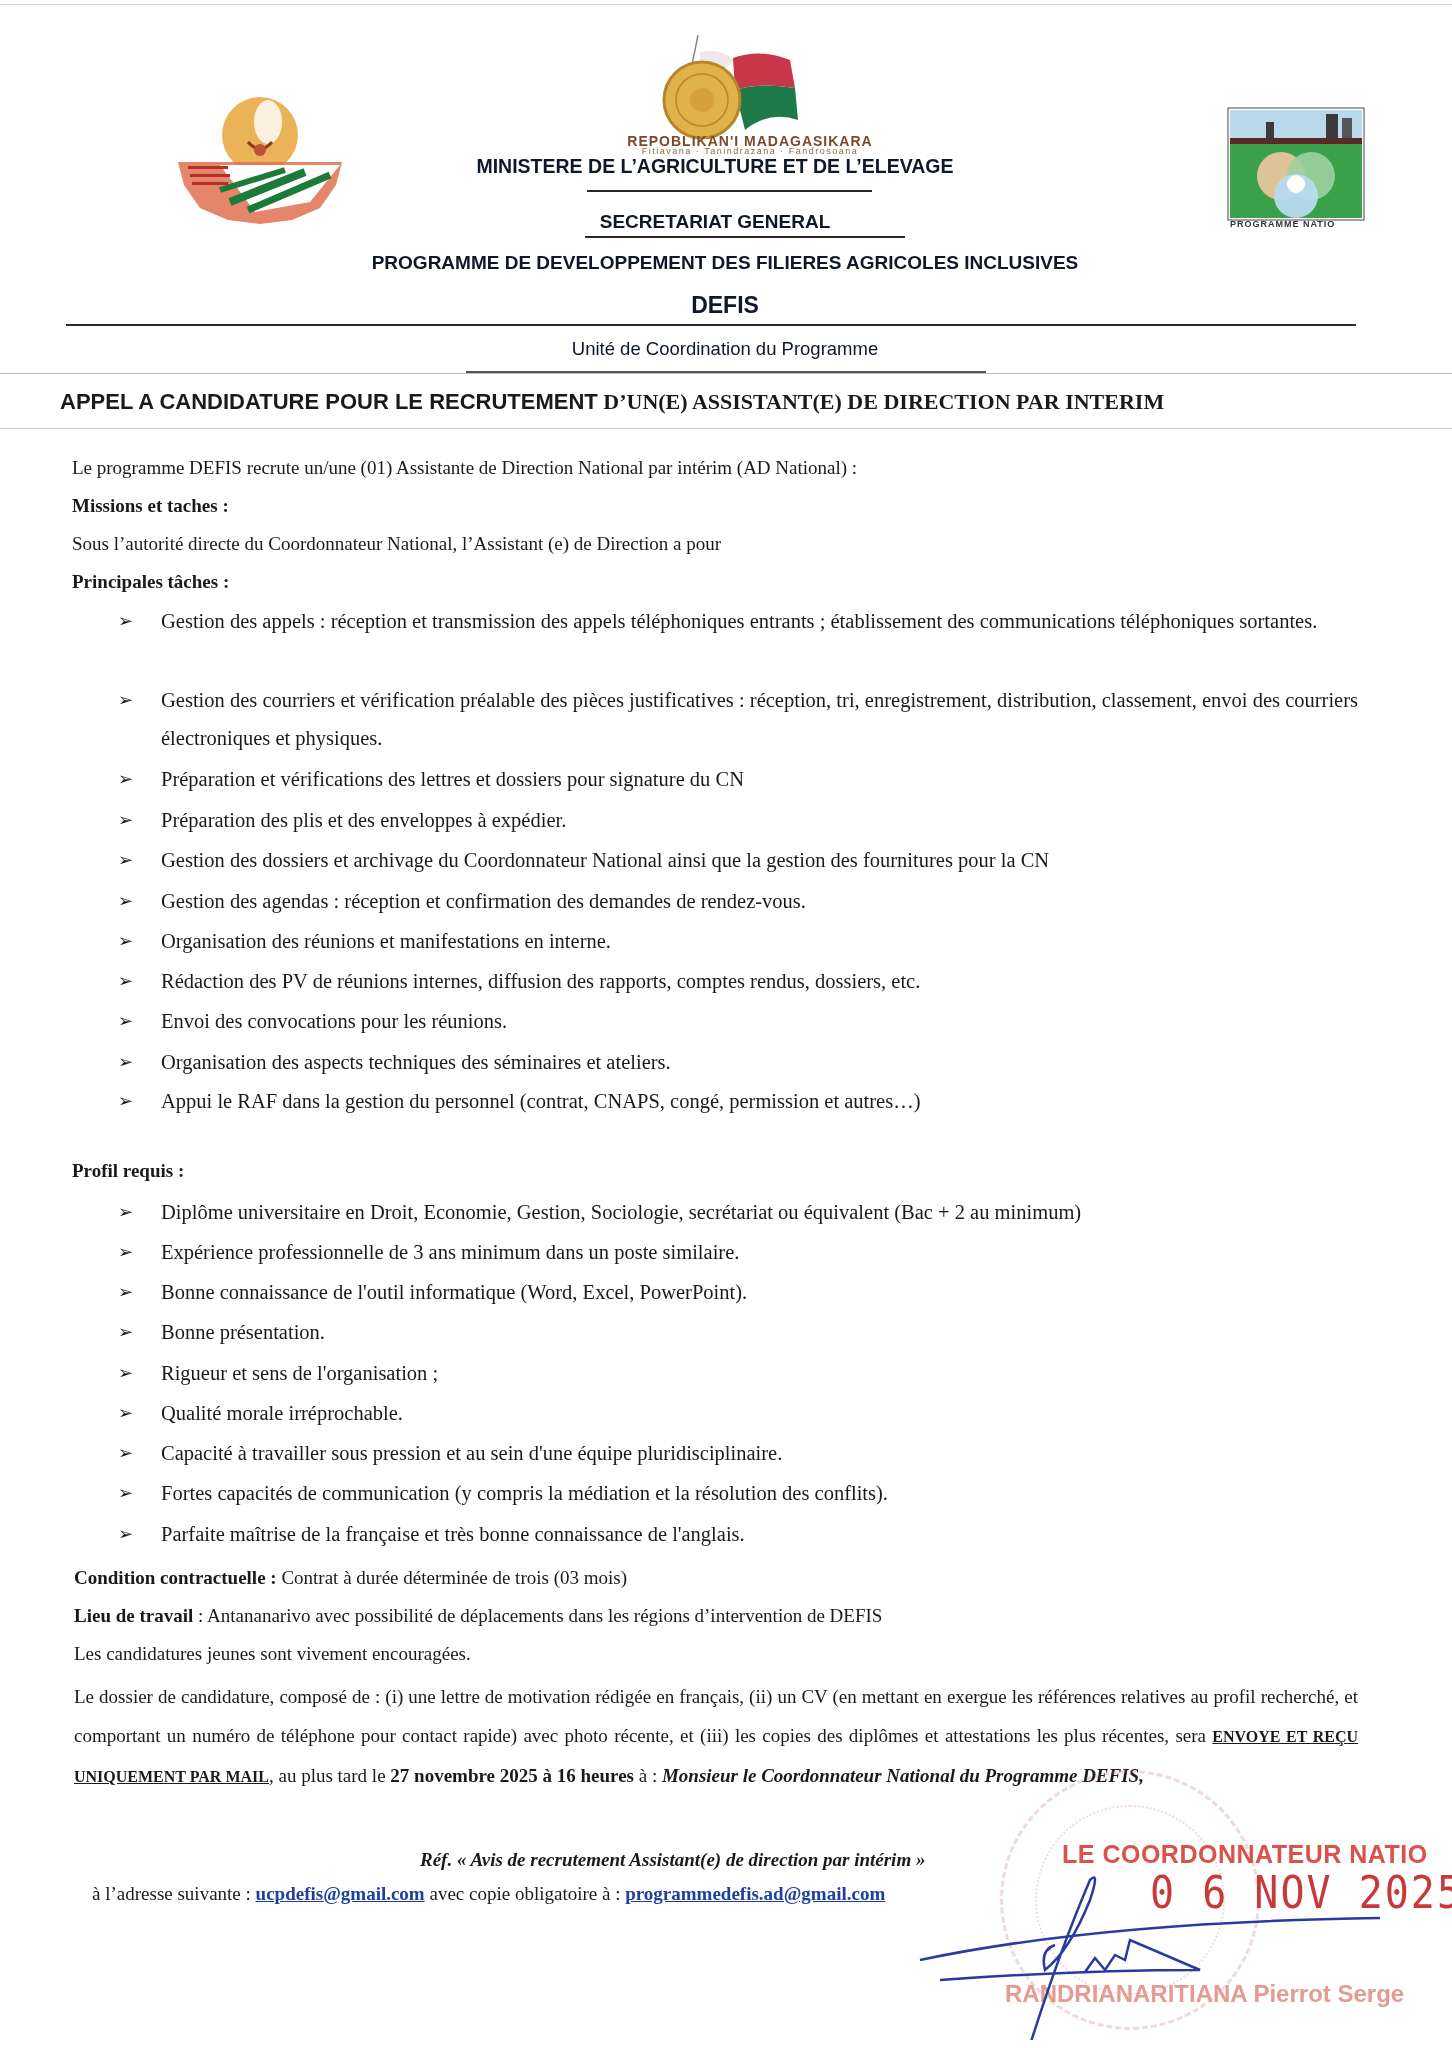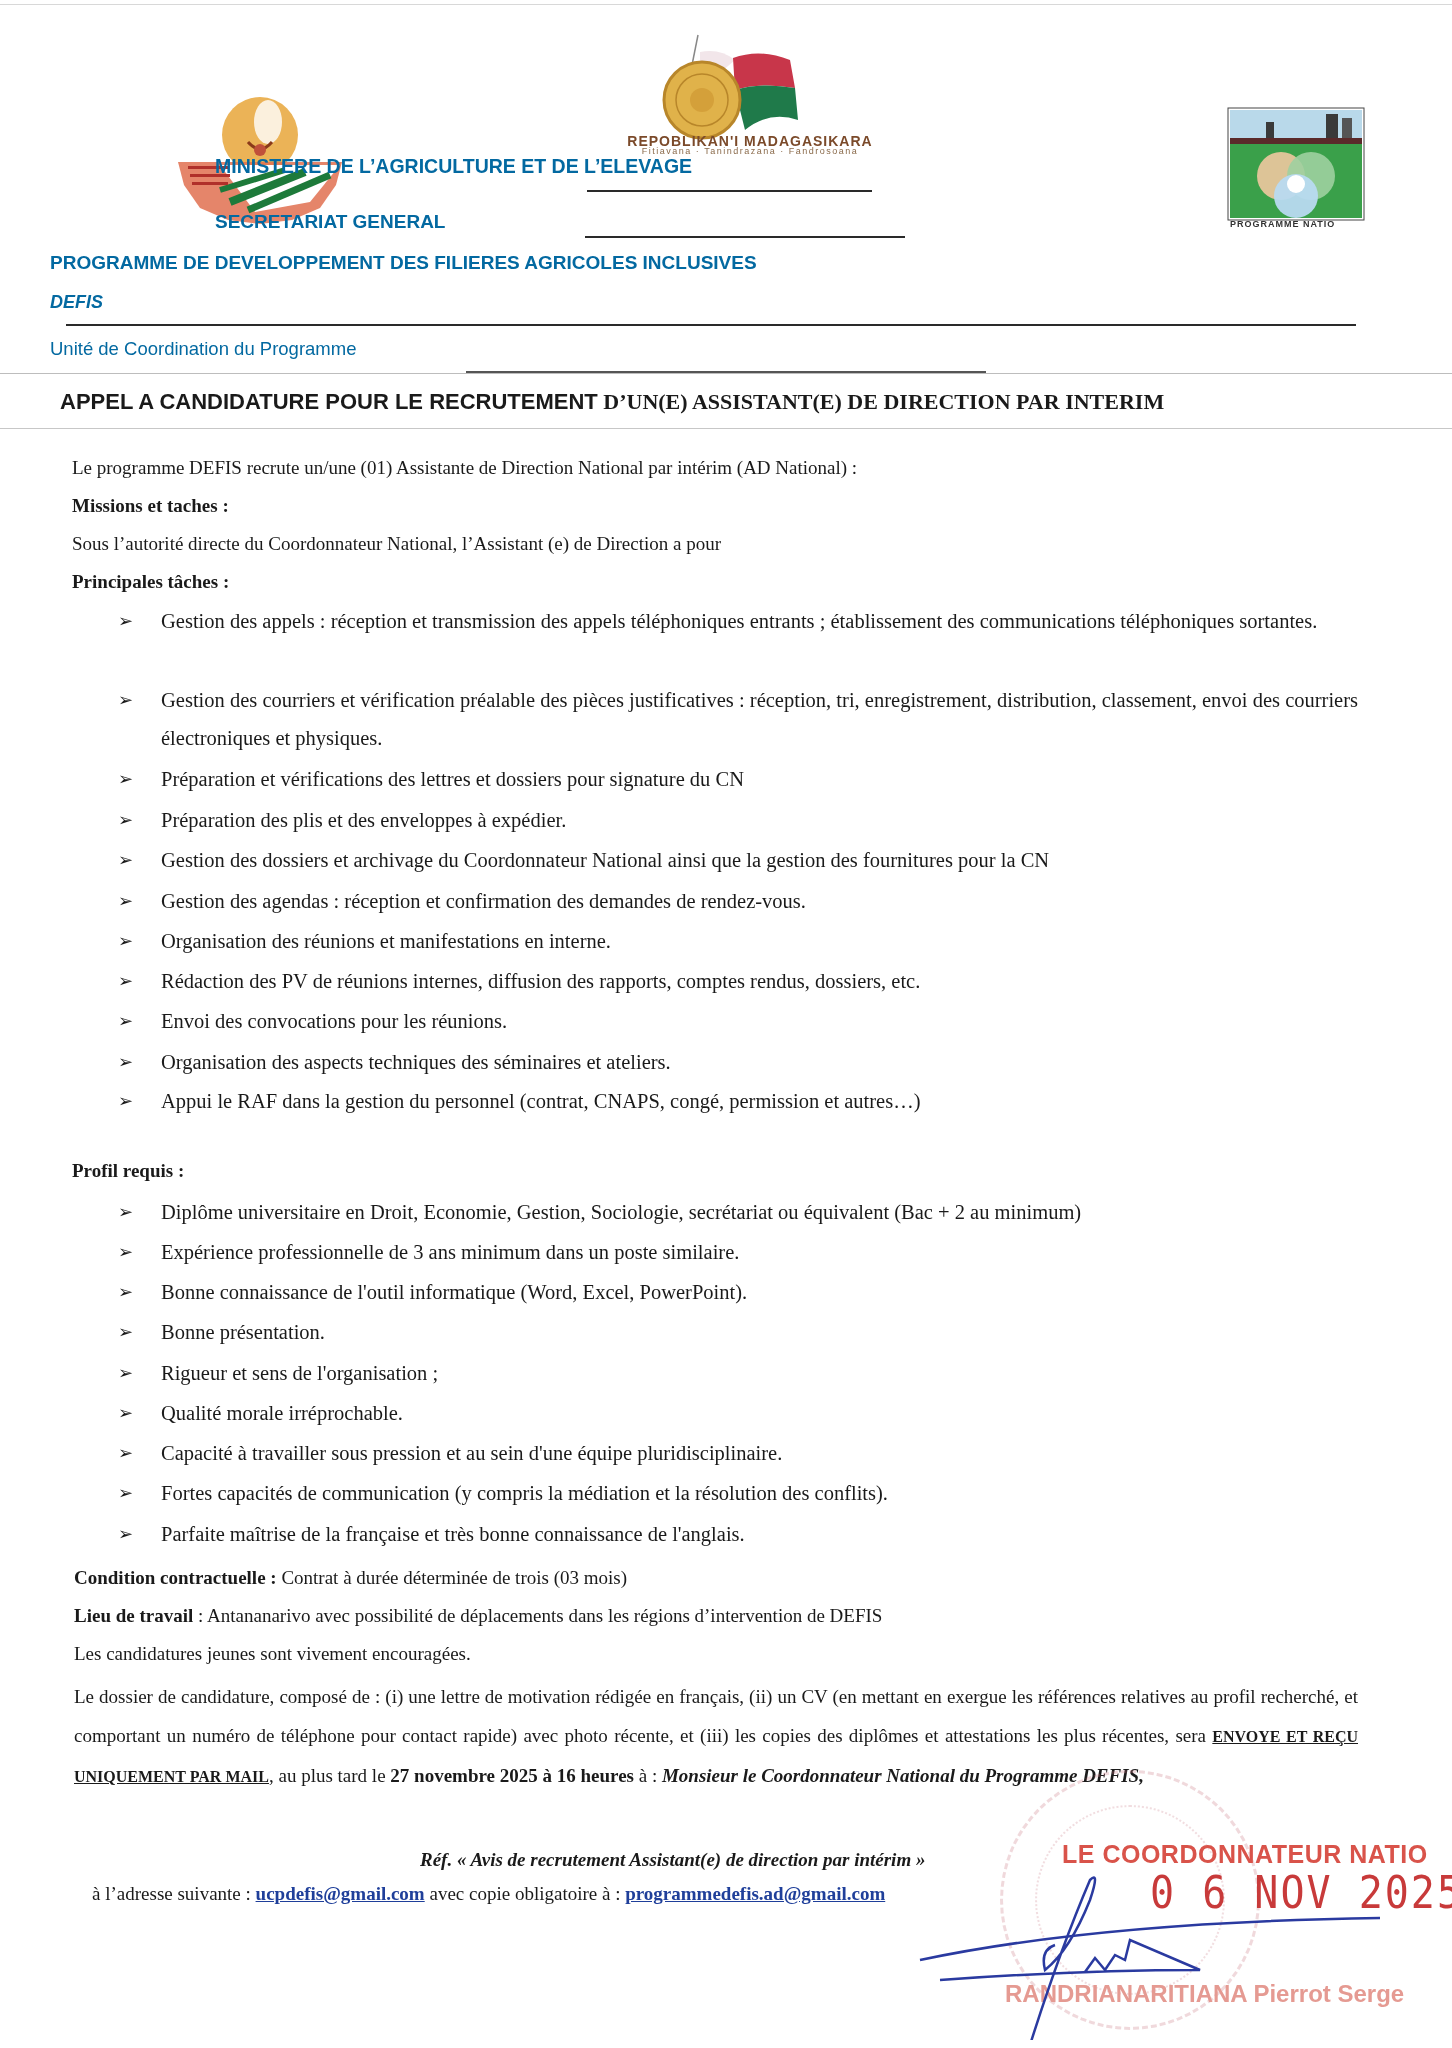--- a/index.html
+++ b/index.html
@@ -15,25 +15,25 @@
     
     .logo-ministry { left: 160px; top: 90px; width: 200px; height: 140px; }
     .logo-republic { left: 640px; top: 30px; width: 180px; height: 110px; }
     .logo-defis { left: 1226px; top: 104px; width: 140px; height: 132px; }
 
     .republic-title { left: 560px; top: 133px; width: 380px; text-align: center;
       font-family: "Liberation Sans", sans-serif; font-weight: bold; font-size: 14px; letter-spacing: 1px; color: #7b4a2a; }
     .republic-motto { left: 560px; top: 146px; width: 380px; text-align: center;
       font-family: "Liberation Sans", sans-serif; font-size: 9px; letter-spacing: 1.5px; color: #8a6a4a; }
 
-    .hdr { left: 0; width: 1452px; text-align: left; font-family: "Liberation Sans", sans-serif; font-weight: bold; color: #0369a1; }
+    .hdr { left: 0; width: 1452px; text-align: center; font-family: "Liberation Sans", sans-serif; font-weight: bold; color: #0f172a; }
     .ministry { top: 155px; font-size: 19.5px; left: 215px; width: 1000px; }
     .secgen { top: 211px; font-size: 19px; left: 215px; width: 1000px; }
     .programme { top: 252px; font-size: 19px; left: 50px; width: 1350px; }
-    .defis { top: 292px; font-size: 18px; left: 50px; width: 1350px; font-style: italic; }
+    .defis { top: 292px; font-size: 23px; left: 50px; width: 1350px; }
     .ucp { top: 338px; font-size: 18.5px; font-weight: normal; left: 50px; width: 1350px; }
 
     .rule { background: #2a2a2a; height: 2px; }
     .r1 { left: 587px; top: 190px; width: 285px; }
     .r2 { left: 585px; top: 236px; width: 320px; }
     .r3 { left: 66px; top: 324px; width: 1290px; height: 2px; }
     .r4 { left: 0; top: 373px; width: 1452px; height: 1px; background: #bdbdbd; }
     .r5 { left: 466px; top: 371px; width: 520px; height: 2px; background: #555; }
     .r6 { left: 0; top: 428px; width: 1452px; height: 1px; background: #c7c7c7; }
 

